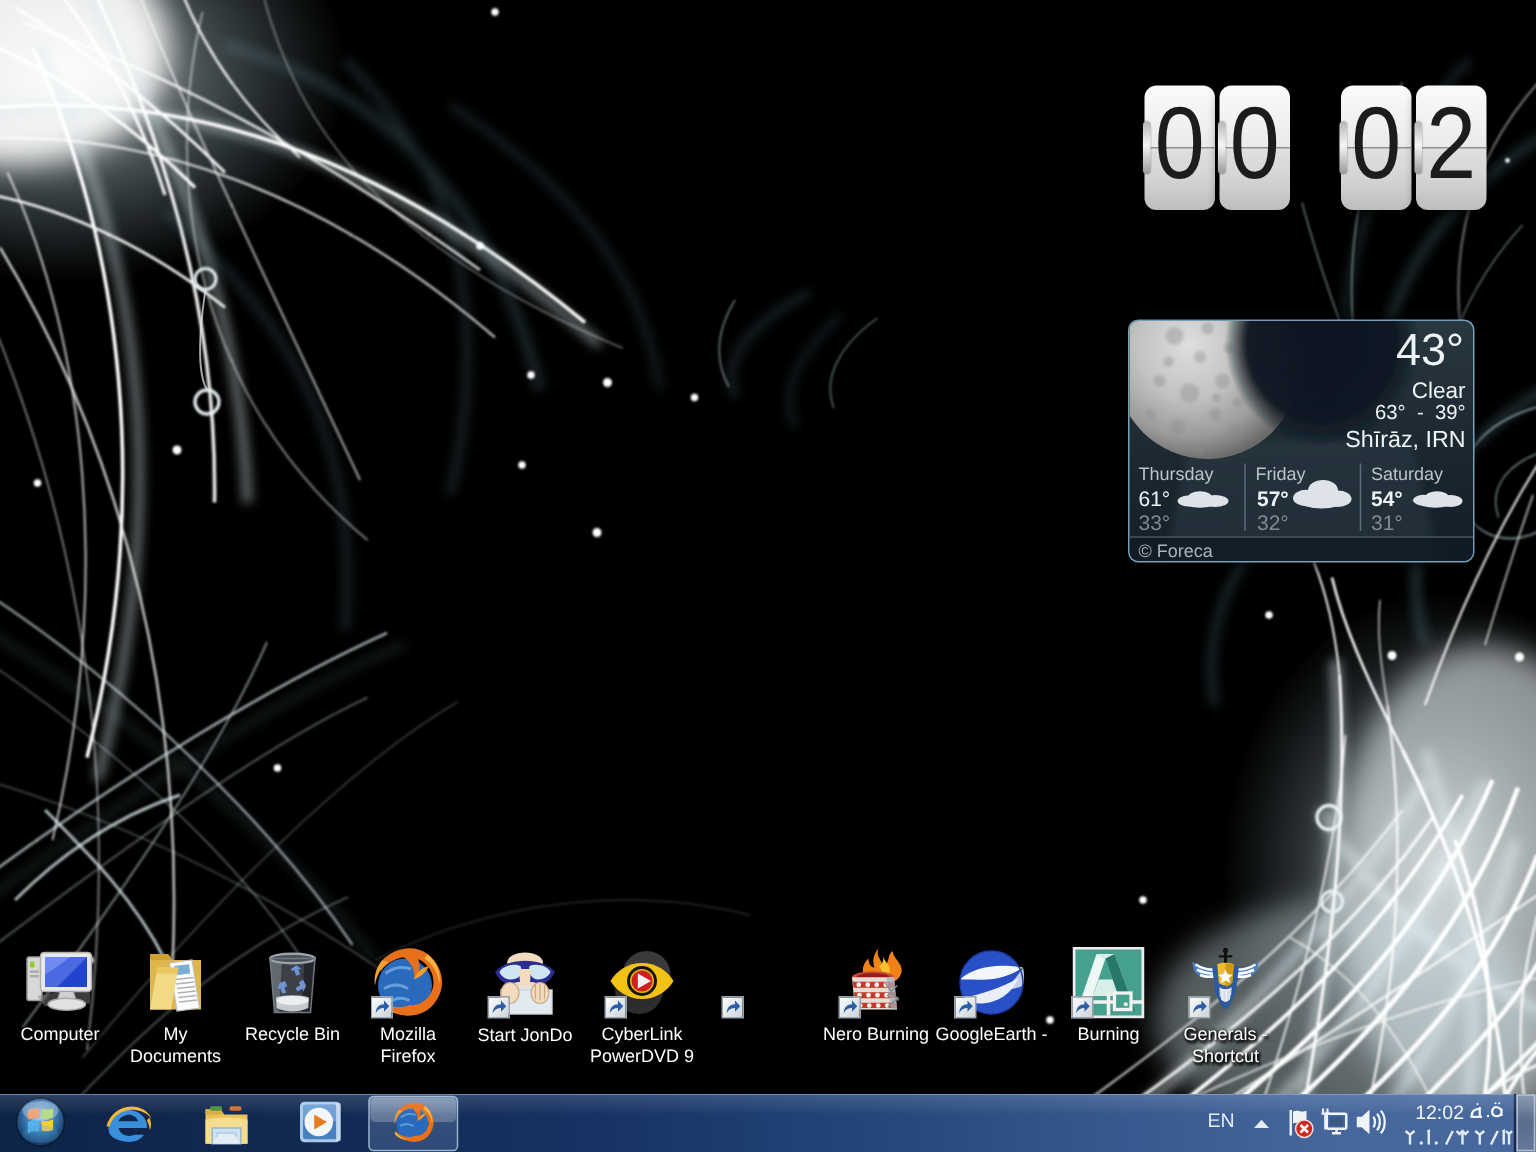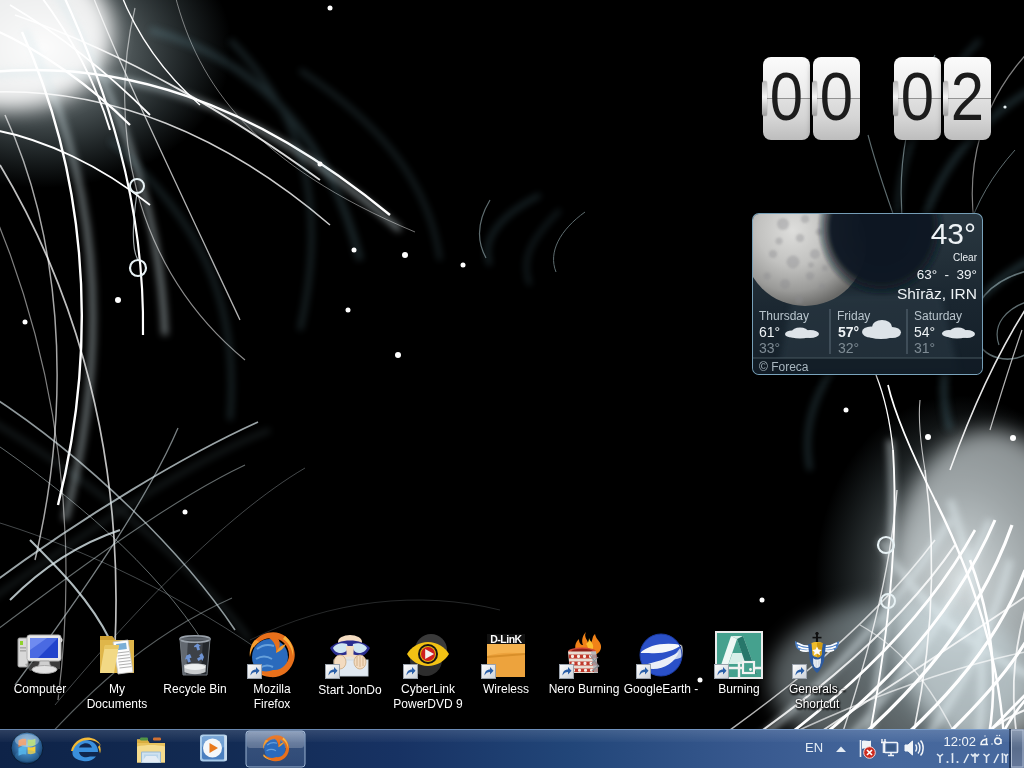--- a/index.html
+++ b/index.html
@@ -283,29 +283,29 @@
         </g>
         <g transform="translate(189,113)">
           <ellipse cx="7" cy="6.5" rx="7" ry="3.6"></ellipse>
             <ellipse cx="16" cy="4.5" rx="8" ry="4"></ellipse>
           <ellipse cx="25" cy="7" rx="8" ry="4"></ellipse>
             <ellipse cx="15" cy="8.3" rx="11" ry="3.2"></ellipse>
         </g>
       </g>
     </svg>
     <div class="txt" style="right:6px;top:3px;font-size:30px;">43°</div>
-    <div class="txt" style="right:5px;top:38px;font-size:10px;margin-left:12px;">Clear</div>
+    <div class="txt" style="right:5px;top:38px;font-size:15px;margin-left:12px;">Clear</div>
     <div class="txt" style="right:5px;top:53px;font-size:13.5px;">63°&nbsp; -&nbsp; 39°</div>
     <div class="txt" style="right:5px;top:71px;font-size:15.5px;">Shīrāz, IRN</div>
     <div class="txt" style="left:6px;top:95px;font-size:12px;color:#b9c5cd;">Thursday</div>
     <div class="txt" style="left:84px;top:95px;font-size:12px;color:#b9c5cd;">Friday</div>
     <div class="txt" style="left:161px;top:95px;font-size:12px;color:#b9c5cd;">Saturday</div>
     <div class="txt" style="left:6px;top:110px;font-size:14px;font-weight:normal;">61°</div>
     <div class="txt" style="left:85px;top:110px;font-size:14px;font-weight:bold;">57°</div>
-    <div class="txt" style="left:161px;top:110px;font-size:14px;font-weight:normal;">54°</div>
+    <div class="txt" style="left:161px;top:110px;font-size:14px;font-weight:bold;">54°</div>
     <div class="txt" style="left:6px;top:126px;font-size:14px;color:#7e8b94;">33°</div>
     <div class="txt" style="left:85px;top:126px;font-size:14px;color:#7e8b94;">32°</div>
     <div class="txt" style="left:161px;top:126px;font-size:14px;color:#7e8b94;">31°</div>
     <div class="txt" style="left:6px;top:146px;font-size:12px;color:#a8b6bf;">© Foreca</div>
   </div>
 
   <div class="ico" style="left:-5px;top:631px">
    <svg width="48" height="48" viewBox="0 0 48 48">
     <rect x="2" y="7" width="10" height="29" rx="1.5" fill="#d8d8d8" stroke="#9a9a9a" stroke-width="1"></rect>
     <rect x="4" y="10" width="3" height="4" fill="#8fd12c"></rect>
@@ -399,30 +399,20 @@
    <svg width="48" height="48" viewBox="0 0 48 48">
     <circle cx="27" cy="19" r="16" fill="#3a3a3a"></circle>
     <circle cx="22" cy="29" r="16" fill="#2d2d2d"></circle>
     <path d="M24 11 C 33 11, 41 16, 45 23 C 41 30, 33 35, 24 35 C 15 35, 7 30, 3 23 C 7 16, 15 11, 24 11 Z" fill="#f2c214"></path>
     <circle cx="24" cy="23" r="10" fill="#141414"></circle>
     <circle cx="24" cy="23" r="8" fill="#e8b30c"></circle>
     <circle cx="24" cy="23" r="7" fill="#cf1f1f"></circle>
     <path d="M21.2 18 L30 23 L21.2 28 Z" fill="#f2f2f2"></path>
    </svg>
    <div class="lbl">CyberLink<br>PowerDVD 9</div>
-  </div>
-  <div class="ico" style="left:461px;top:632px">
-   <svg width="48" height="47" viewBox="0 0 48 47">
-    <rect x="5" y="2" width="38" height="10" fill="#111"></rect>
-    <text x="24" y="11" text-anchor="middle" font-family="Liberation Sans,sans-serif" font-size="10.5" font-weight="bold" fill="#fff" letter-spacing="-.5">D-LinK</text>
-    <rect x="5" y="12" width="38" height="33" fill="#eda33d"></rect>
-    <path d="M5 12 L43 12 L43 22 C 30 20, 18 20, 5 24 Z" fill="#f5b24e"></path>
-    <path d="M5 24 L43 21 L43 23 L5 26 Z" fill="#d88f2a"></path>
-   </svg>
-   <div class="lbl">Wireless</div>
   </div>
   <div class="ico" style="left:616px;top:631px">
    <svg width="48" height="48" viewBox="0 0 48 48">
     <circle cx="24" cy="24" r="21" fill="#2a50c8"></circle>
     <path d="M3 22 C 12 14, 26 11, 45 14 C 36 20, 26 23, 12 22 C 9 22, 5 22, 3 22 Z" fill="#f4f7fa"></path>
     <path d="M6 34 C 16 32, 30 28, 42 21 C 38 31, 28 38, 16 38 C 12 38, 8 36, 6 34 Z" fill="#f4f7fa" opacity=".95"></path>
     <path d="M45 14 C 46 18, 46 22, 45 26 C 41 28, 37 29, 33 28 C 38 24, 42 19, 45 14 Z" fill="#e8eff6" opacity=".8"></path>
     <circle cx="24" cy="24" r="21" fill="none" stroke="#1c3da8" stroke-width="1"></circle>
    </svg>
    <div class="lbl">GoogleEarth -</div>

